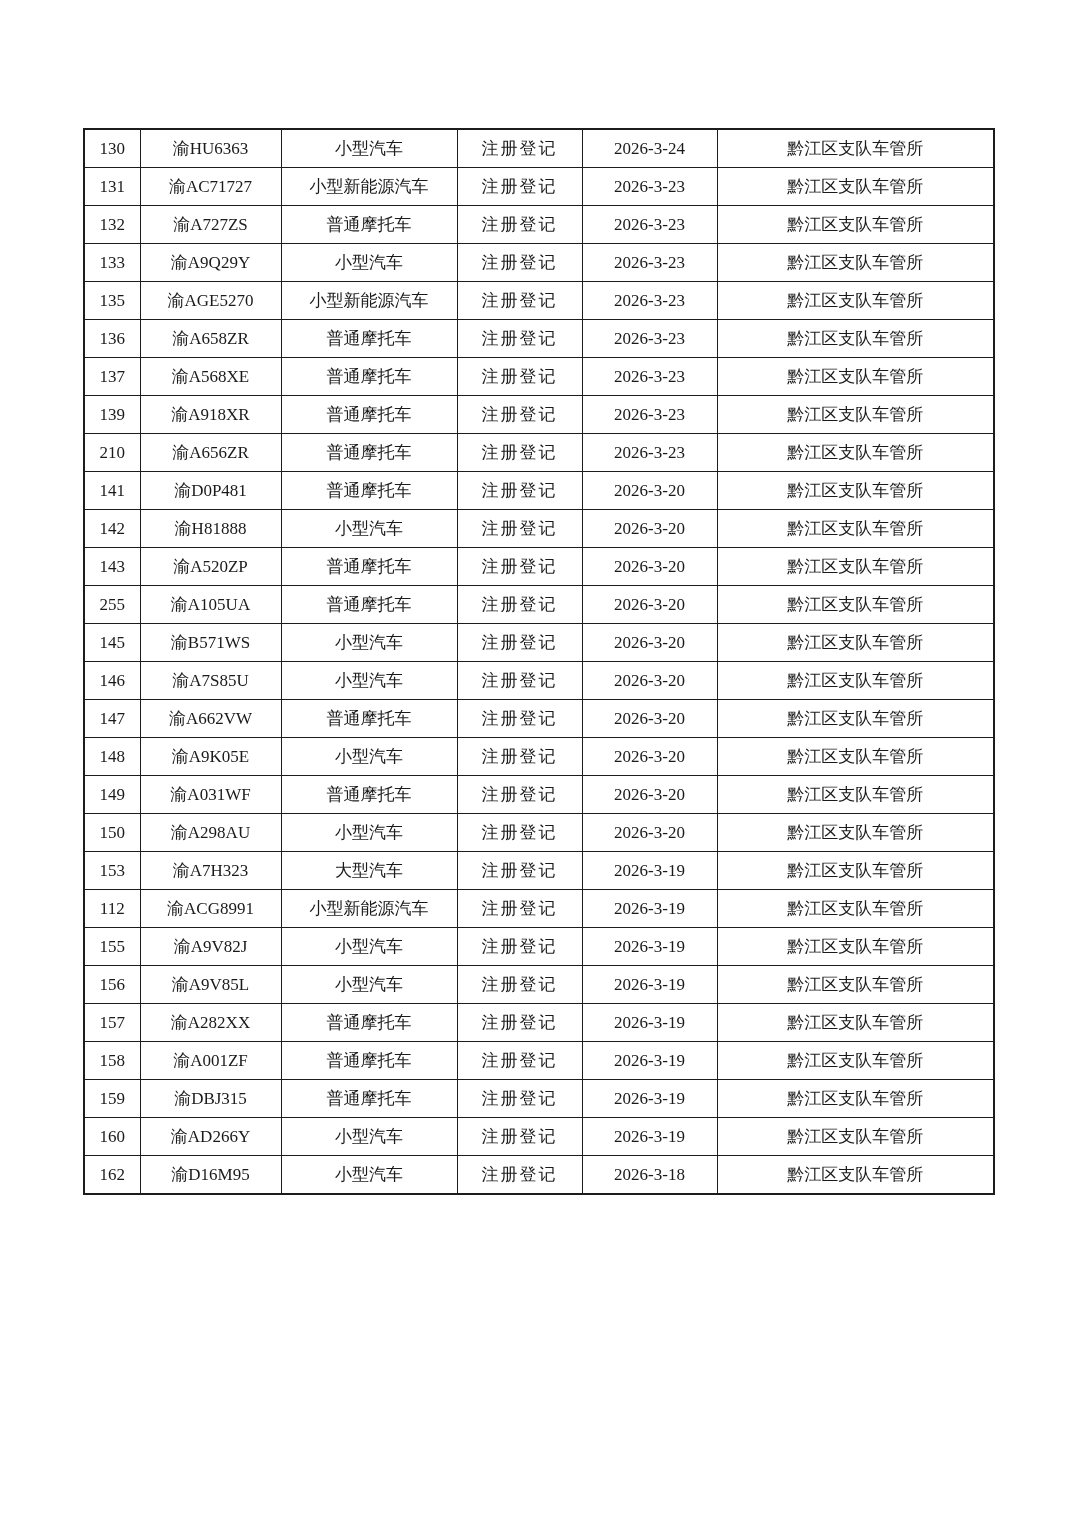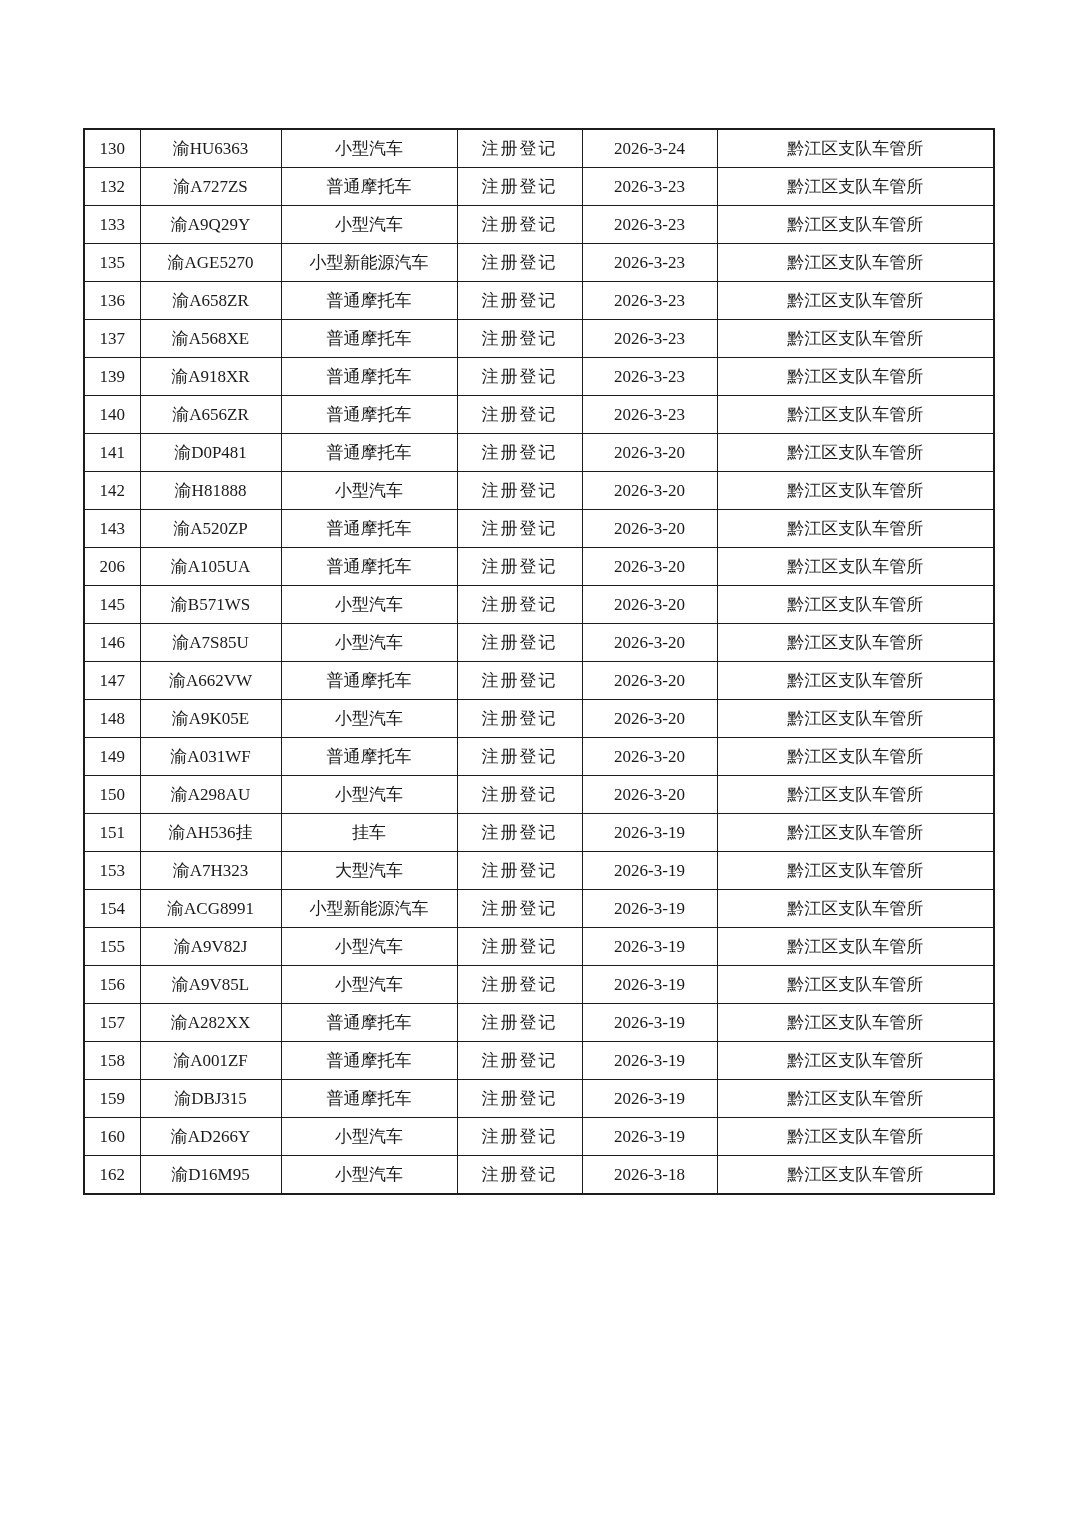--- a/index.html
+++ b/index.html
@@ -64,20 +64,28 @@
     <tbody>
         <tr>
           <td>130</td>
           <td>渝HU6363</td>
           <td>小型汽车</td>
           <td class="col-reg">注册登记</td>
           <td>2026-3-24</td>
           <td>黔江区支队车管所</td>
         </tr>
         <tr>
+          <td>131</td>
+          <td>渝AC71727</td>
+          <td>小型新能源汽车</td>
+          <td class="col-reg">注册登记</td>
+          <td>2026-3-23</td>
+          <td>黔江区支队车管所</td>
+        </tr>
+        <tr>
           <td>132</td>
           <td>渝A727ZS</td>
           <td>普通摩托车</td>
           <td class="col-reg">注册登记</td>
           <td>2026-3-23</td>
           <td>黔江区支队车管所</td>
         </tr>
         <tr>
           <td>133</td>
           <td>渝A9Q29Y</td>
@@ -112,21 +120,21 @@
         </tr>
         <tr>
           <td>139</td>
           <td>渝A918XR</td>
           <td>普通摩托车</td>
           <td class="col-reg">注册登记</td>
           <td>2026-3-23</td>
           <td>黔江区支队车管所</td>
         </tr>
         <tr>
-          <td>140</td>
+          <td>210</td>
           <td>渝A656ZR</td>
           <td>普通摩托车</td>
           <td class="col-reg">注册登记</td>
           <td>2026-3-23</td>
           <td>黔江区支队车管所</td>
         </tr>
         <tr>
           <td>141</td>
           <td>渝D0P481</td>
           <td>普通摩托车</td>
@@ -144,21 +152,21 @@
         </tr>
         <tr>
           <td>143</td>
           <td>渝A520ZP</td>
           <td>普通摩托车</td>
           <td class="col-reg">注册登记</td>
           <td>2026-3-20</td>
           <td>黔江区支队车管所</td>
         </tr>
         <tr>
-          <td>206</td>
+          <td>255</td>
           <td>渝A105UA</td>
           <td>普通摩托车</td>
           <td class="col-reg">注册登记</td>
           <td>2026-3-20</td>
           <td>黔江区支队车管所</td>
         </tr>
         <tr>
           <td>145</td>
           <td>渝B571WS</td>
           <td>小型汽车</td>
@@ -197,40 +205,32 @@
           <td class="col-reg">注册登记</td>
           <td>2026-3-20</td>
           <td>黔江区支队车管所</td>
         </tr>
         <tr>
           <td>150</td>
           <td>渝A298AU</td>
           <td>小型汽车</td>
           <td class="col-reg">注册登记</td>
           <td>2026-3-20</td>
-          <td>黔江区支队车管所</td>
-        </tr>
-        <tr>
-          <td>151</td>
-          <td>渝AH536挂</td>
-          <td>挂车</td>
-          <td class="col-reg">注册登记</td>
-          <td>2026-3-19</td>
           <td>黔江区支队车管所</td>
         </tr>
         <tr>
           <td>153</td>
           <td>渝A7H323</td>
           <td>大型汽车</td>
           <td class="col-reg">注册登记</td>
           <td>2026-3-19</td>
           <td>黔江区支队车管所</td>
         </tr>
         <tr>
-          <td>154</td>
+          <td>112</td>
           <td>渝ACG8991</td>
           <td>小型新能源汽车</td>
           <td class="col-reg">注册登记</td>
           <td>2026-3-19</td>
           <td>黔江区支队车管所</td>
         </tr>
         <tr>
           <td>155</td>
           <td>渝A9V82J</td>
           <td>小型汽车</td>

